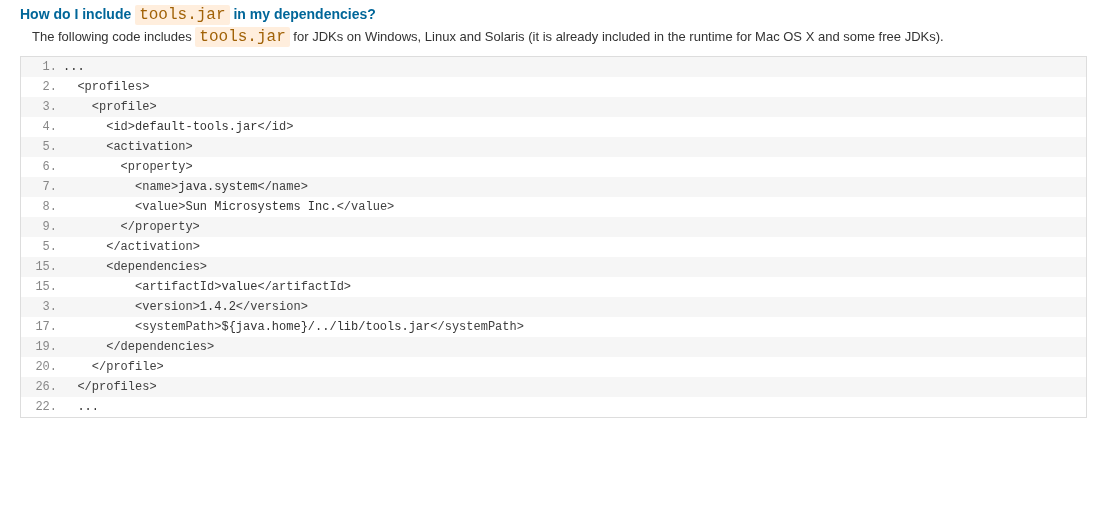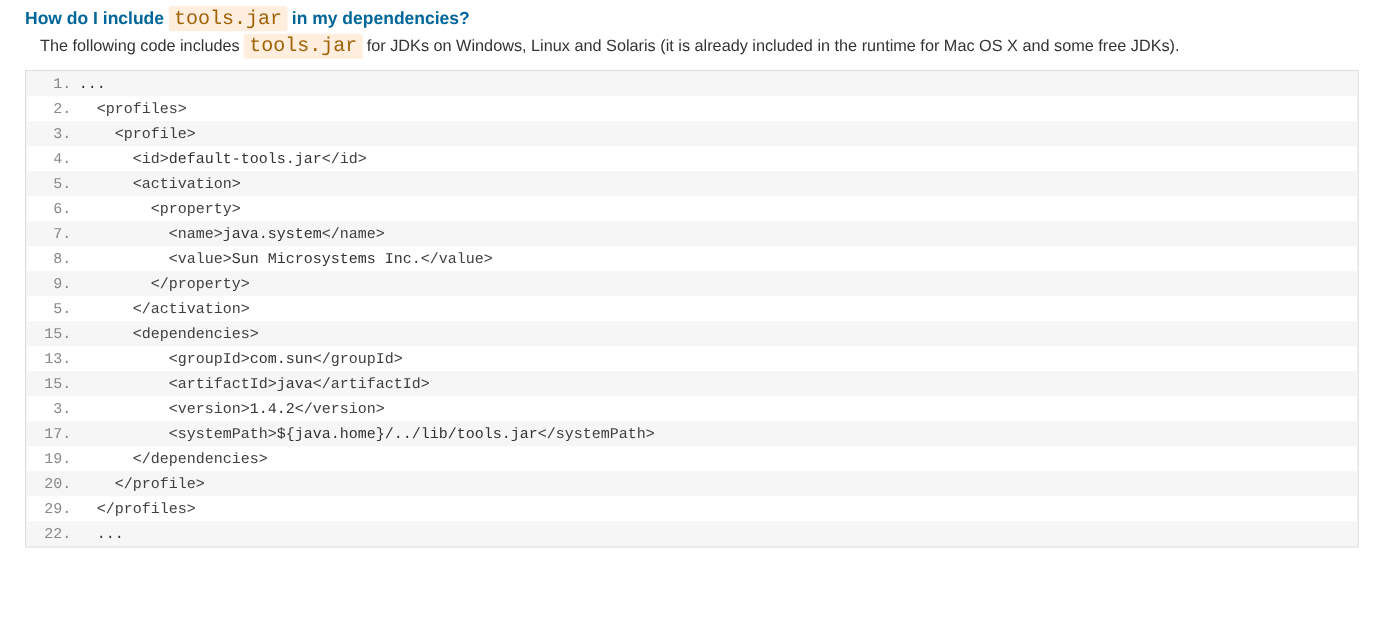--- a/index.html
+++ b/index.html
@@ -114,45 +114,41 @@
       </div>
       <div class="line">
         <div class="ln">5.</div>
         <div class="code">      <span class="tag">&lt;/activation&gt;</span></div>
       </div>
       <div class="line">
         <div class="ln">15.</div>
         <div class="code">      <span class="tag">&lt;dependencies&gt;</span></div>
       </div>
       <div class="line">
-        <div class="ln">13.</div>
-        <div class="code">          <span class="tag">&lt;groupId&gt;</span><span class="txt">com.sun</span><span class="tag">&lt;/groupId&gt;</span></div>
-      </div>
-      <div class="line">
         <div class="ln">15.</div>
-        <div class="code">          <span class="tag">&lt;artifactId&gt;</span><span class="txt">java</span><span class="tag">&lt;/artifactId&gt;</span></div>
+        <div class="code">          <span class="tag">&lt;artifactId&gt;</span><span class="txt">value</span><span class="tag">&lt;/artifactId&gt;</span></div>
       </div>
       <div class="line">
         <div class="ln">3.</div>
         <div class="code">          <span class="tag">&lt;version&gt;</span><span class="txt">1.4.2</span><span class="tag">&lt;/version&gt;</span></div>
       </div>
       <div class="line">
         <div class="ln">17.</div>
         <div class="code">          <span class="tag">&lt;systemPath&gt;</span><span class="txt">${java.home}/../lib/tools.jar</span><span class="tag">&lt;/systemPath&gt;</span></div>
       </div>
       <div class="line">
         <div class="ln">19.</div>
         <div class="code">      <span class="tag">&lt;/dependencies&gt;</span></div>
       </div>
       <div class="line">
         <div class="ln">20.</div>
         <div class="code">    <span class="tag">&lt;/profile&gt;</span></div>
       </div>
       <div class="line">
-        <div class="ln">29.</div>
+        <div class="ln">26.</div>
         <div class="code">  <span class="tag">&lt;/profiles&gt;</span></div>
       </div>
       <div class="line">
         <div class="ln">22.</div>
         <div class="code">  <span class="txt">...</span></div>
       </div>
     </div>
 </div>
 
 </body></html>

